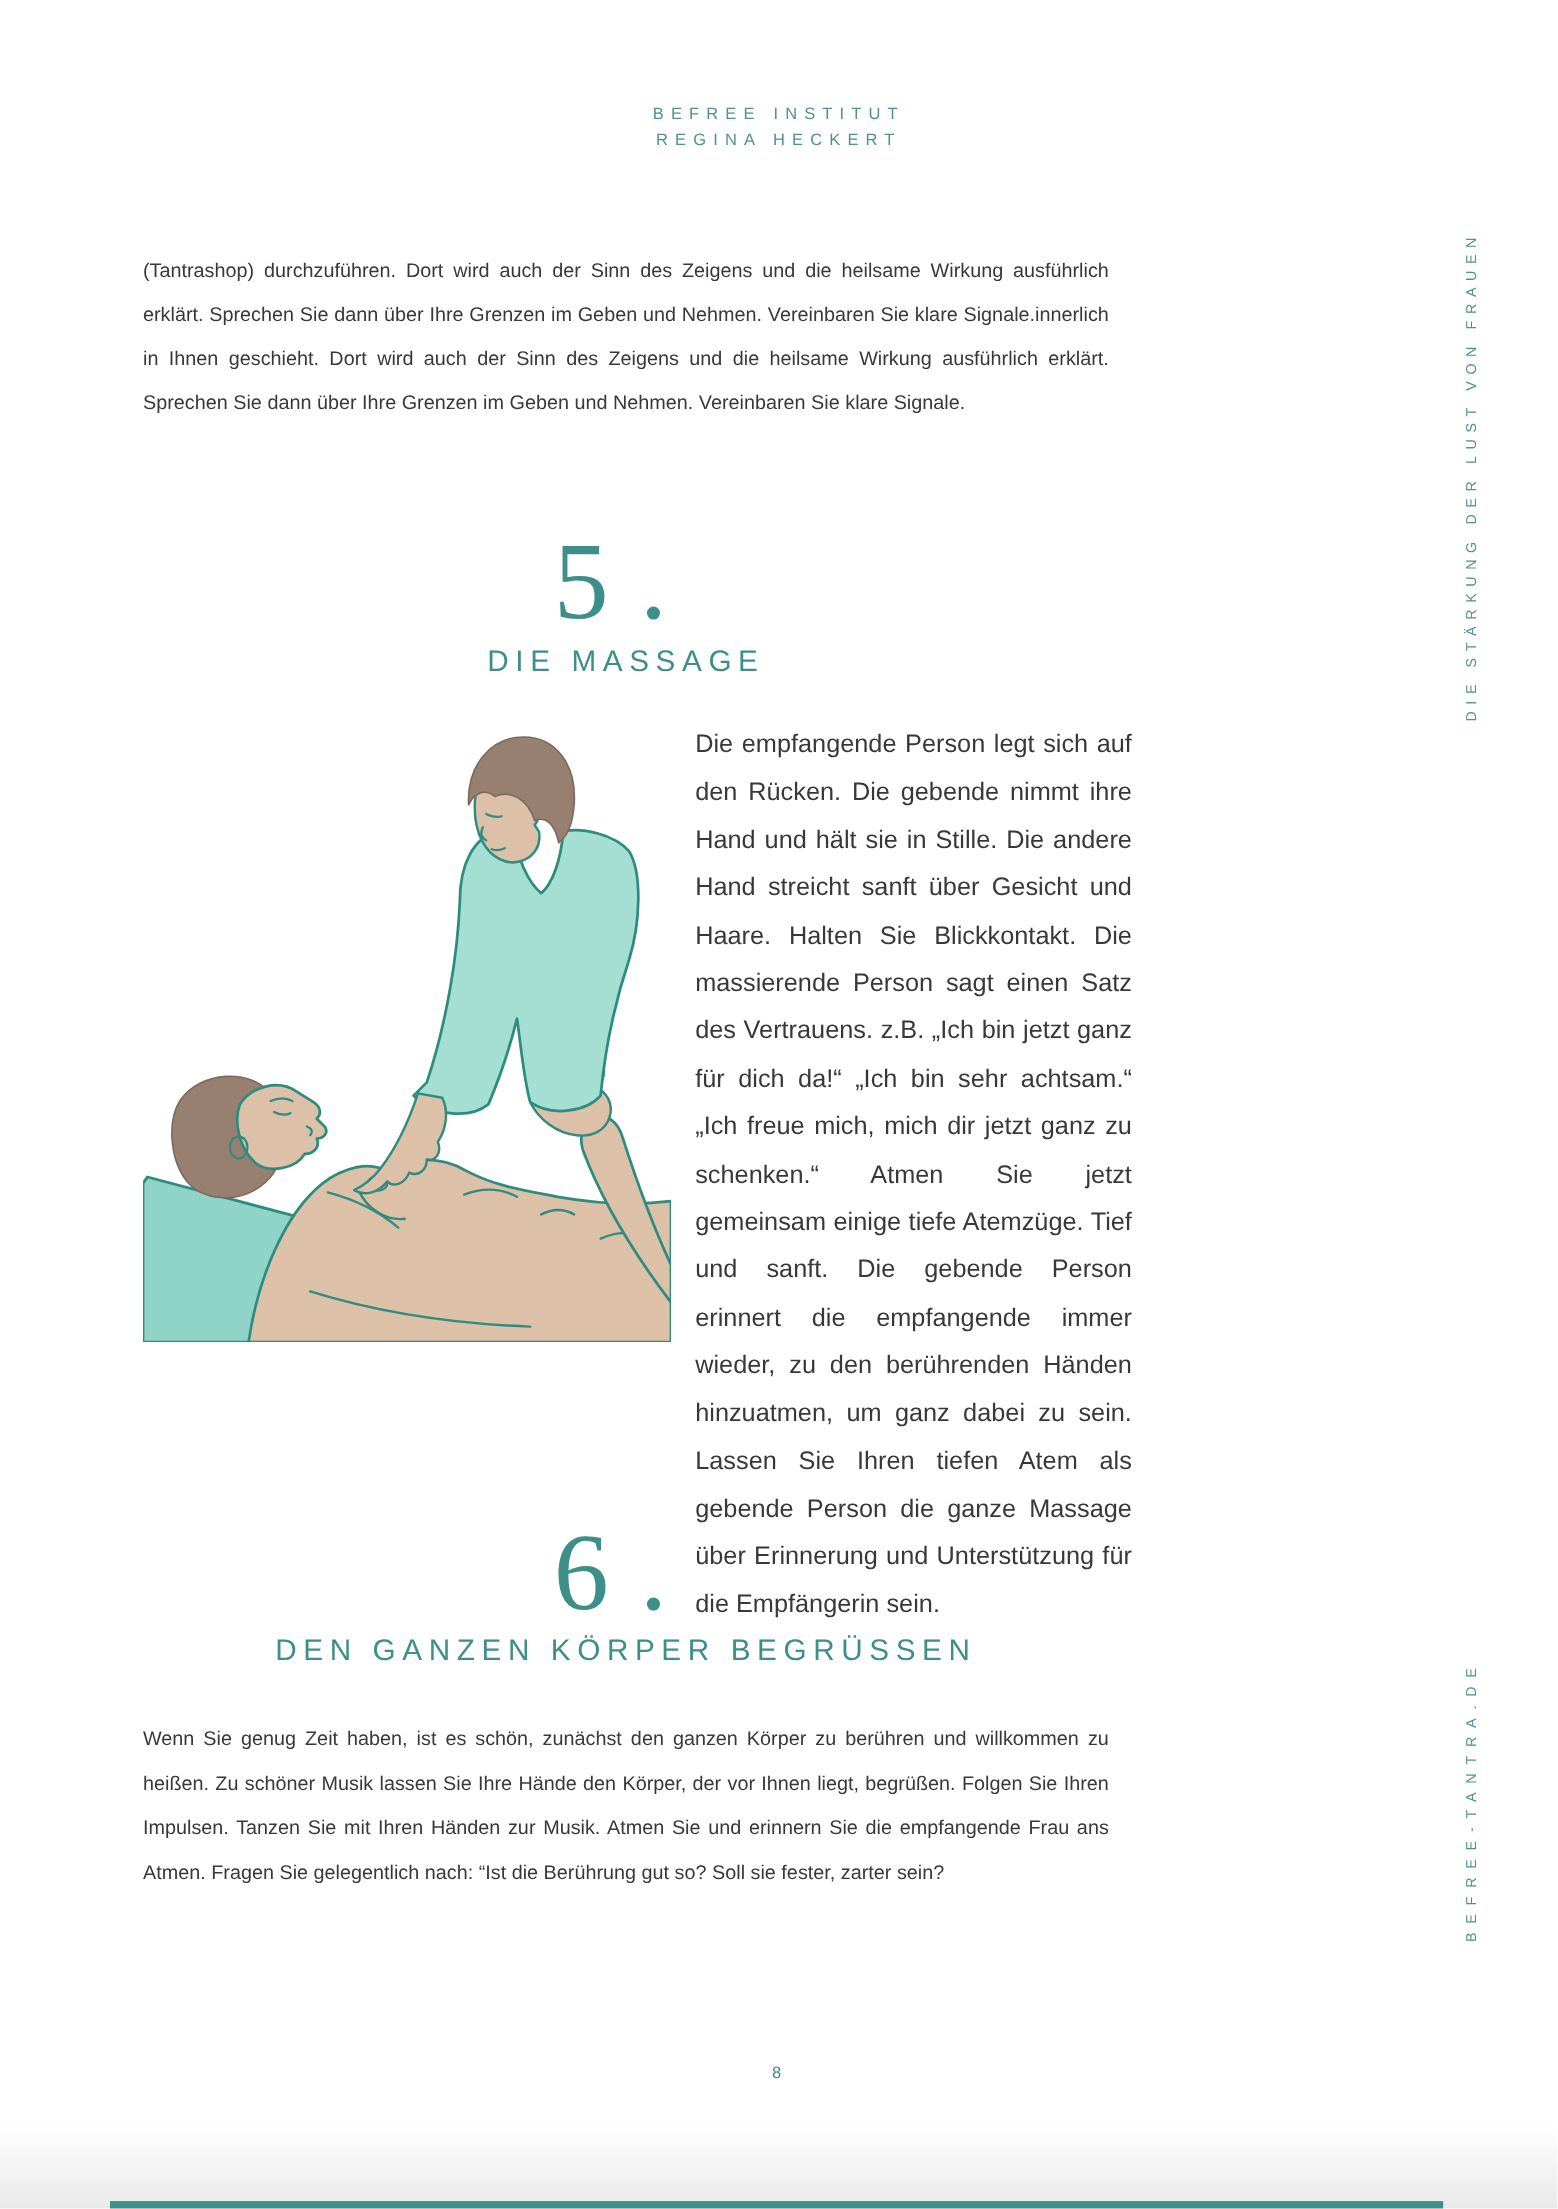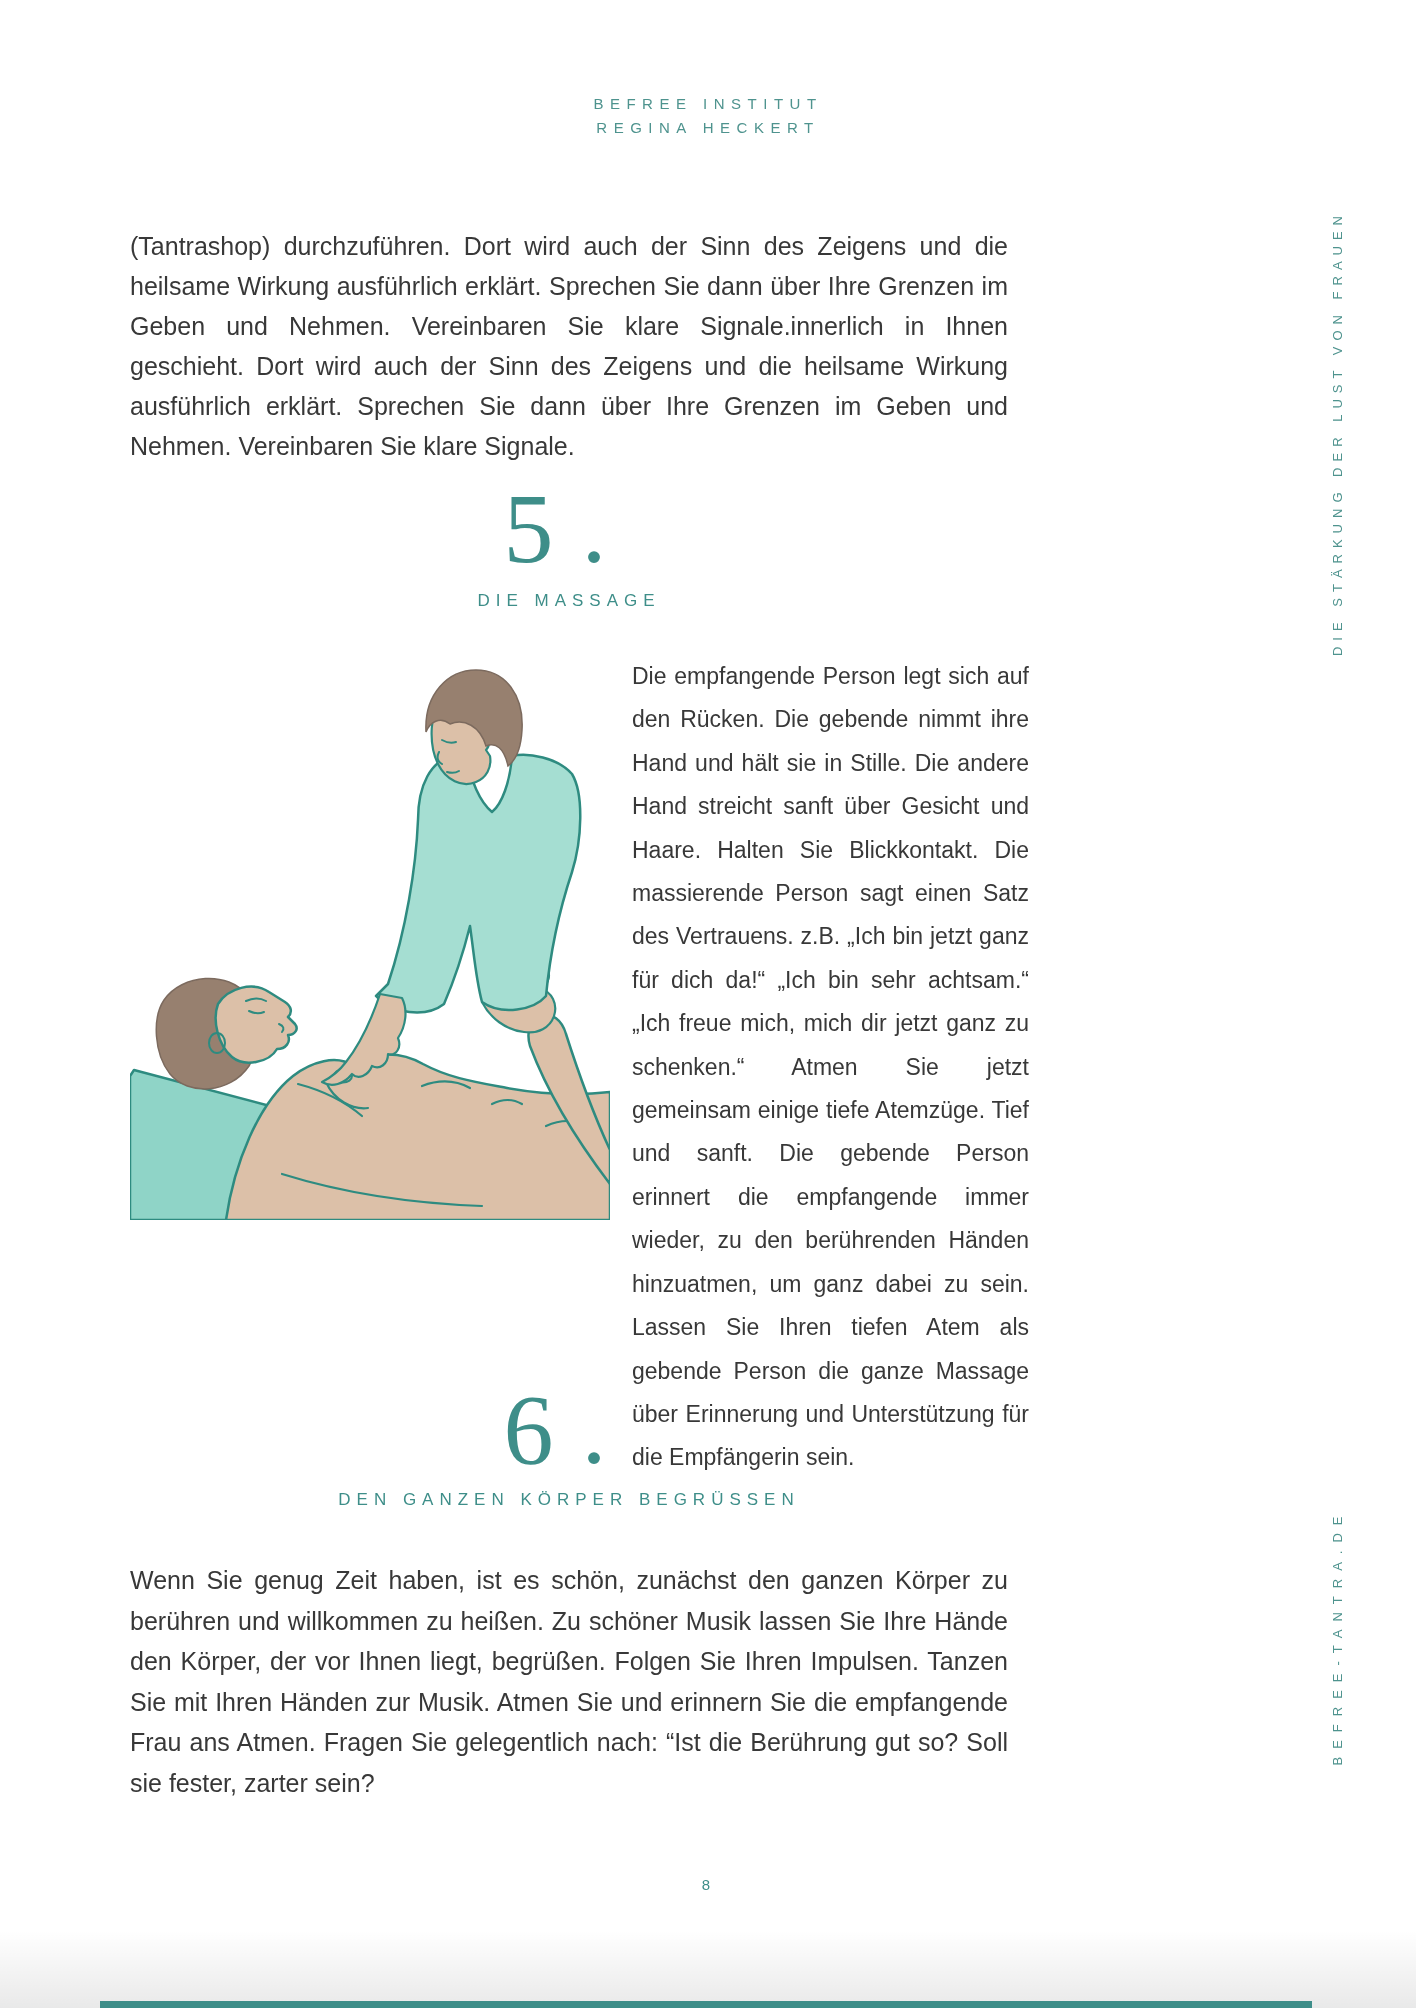--- a/index.html
+++ b/index.html
@@ -13,41 +13,41 @@
   }
   .hdr{
     position:absolute;top:92px;left:0;width:1416px;
     text-align:center;
     color:#4e938e;
     font-size:15px;letter-spacing:6.5px;line-height:24px;
     font-weight:400;
   }
   .para{
     position:absolute;left:130px;width:878px;
-    font-size:25px;line-height:40px;
+    font-size:18px;line-height:40px;
     text-align:justify;
     margin:0;
     color:#383838;
   }
   .p1{top:226px;}
   .p2{top:1560px;line-height:40.5px;}
   .sec{
     position:absolute;left:130px;width:878px;text-align:center;
   }
   .sec-num{
     font-family:"Liberation Serif", serif;
     font-size:100px;line-height:100px;
     letter-spacing:0.28em;
     color:#3e8e89;
     font-weight:400;
   }
   .sec5-num{top:479px;}
   .sec6-num{top:1380px;}
   .sec-title{
-    font-size:17px;line-height:30px;
+    font-size:27px;line-height:30px;
     letter-spacing:6px;
     color:#3e8e89;
     font-weight:400;
   }
   .sec5-title{top:586px;}
   .sec6-title{top:1485px;}
   .col-text{
     position:absolute;left:632px;top:655px;width:397px;
     font-size:23px;line-height:43.4px;
     text-align:justify;

